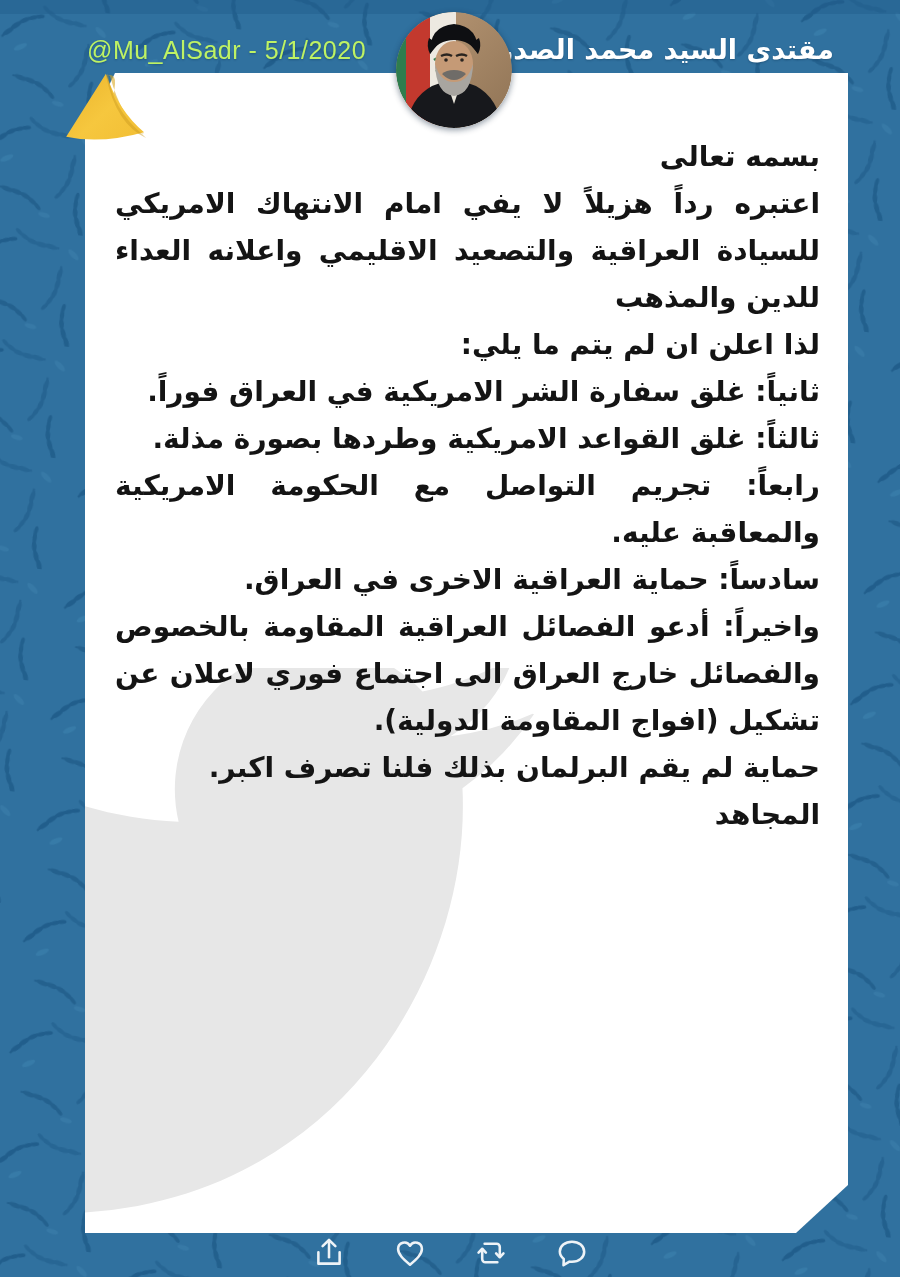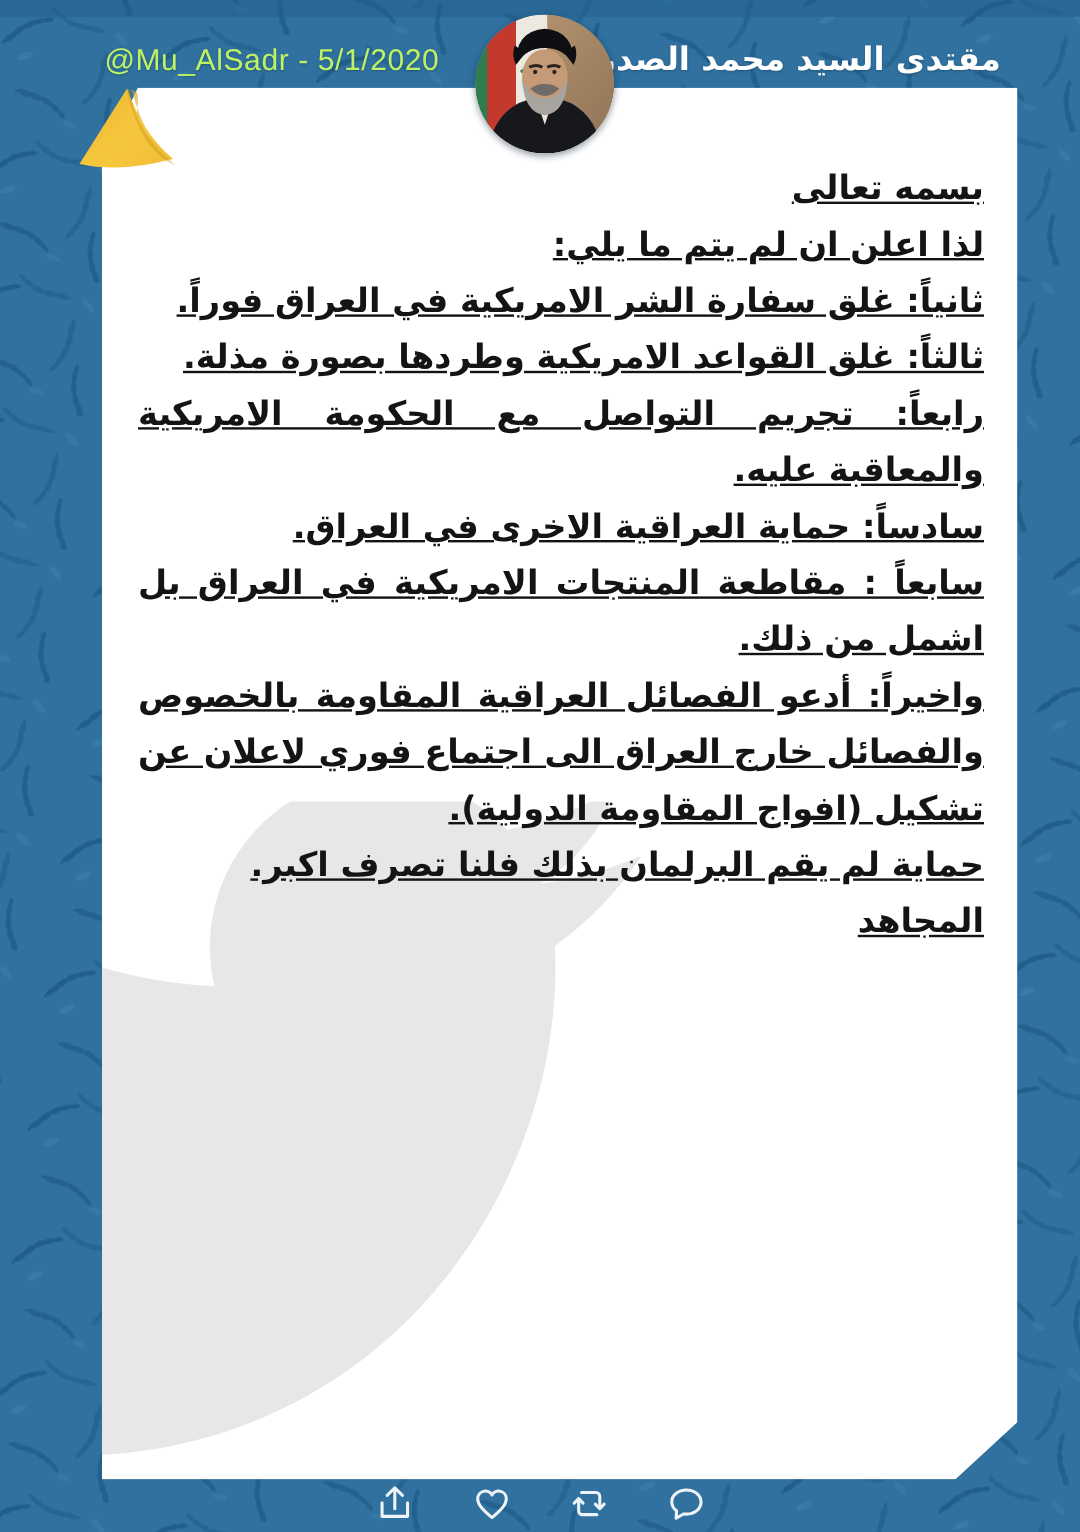--- a/index.html
+++ b/index.html
@@ -39,21 +39,21 @@
     overflow:hidden;
   }
   .watermark{position:absolute;left:-250px;top:595px;z-index:0;}
   .fold-svg{position:absolute;left:58px;top:72px;z-index:2;}
 
   .statement{
     position:relative;z-index:2;direction:rtl;
     padding:60px 28px 0 30px;
     color:#141414;font-weight:bold;font-size:28px;line-height:47px;
   }
-  .statement p{margin:0;text-align:justify;text-decoration:underline;}
+  .statement p{margin:0;text-align:justify;}
   .sig{padding-left:78px;text-align:left;margin:0;}
 
   
   .footer{
     position:absolute;left:0;top:1228px;width:900px;height:49px;z-index:3;
     display:flex;align-items:center;justify-content:center;gap:47px;
   }
   .action-btn{width:34px;height:34px;cursor:pointer;background:none;border:none;padding:0;}
   .action-btn svg{display:block;width:34px;height:34px;
     stroke:#eef3f7;stroke-width:1.8;fill:none;stroke-linecap:round;stroke-linejoin:round;}
@@ -130,26 +130,26 @@
   </svg>
 </div>
 
 <div class="paper">
   <svg class="watermark" width="700" height="570" viewBox="0 0 24 19.6" xmlns="http://www.w3.org/2000/svg">
     <path fill="#e7e7e7" d="M23.953 1.57a10 10 0 01-2.825.775A4.958 4.958 0 0023.291-.378c-.951.555-2.005.959-3.127 1.184A4.92 4.92 0 0011.78 5.288C7.69 5.095 4.067 3.13 1.64.162a4.822 4.822 0 00-.666 2.475c0 1.71.87 3.213 2.188 4.096a4.904 4.904 0 01-2.228-.616v.06a4.923 4.923 0 003.946 4.827 4.996 4.996 0 01-2.212.085 4.936 4.936 0 004.604 3.417A9.867 9.867 0 011.17 16.61c-.39 0-.779-.023-1.17-.067a13.995 13.995 0 007.557 2.209c9.053 0 13.998-7.496 13.998-13.985 0-.21 0-.42-.015-.63A9.935 9.935 0 0024 1.59z"></path>
   </svg>
 
   <div class="statement">
     <p>بسمه تعالى</p>
+    <p>اعتبره رداً هزيلاً لا يفي امام الانتهاك الامريكي للسيادة العراقية والتصعيد الاقليمي واعلانه العداء للدين والمذهب</p>
     <p>لذا اعلن ان لم يتم ما يلي:</p>
     <p>ثانياً: غلق سفارة الشر الامريكية في العراق فوراً.</p>
     <p>ثالثاً: غلق القواعد الامريكية وطردها بصورة مذلة.</p>
     <p>رابعاً: تجريم التواصل مع الحكومة الامريكية والمعاقبة عليه.</p>
     <p>سادساً: حماية العراقية الاخرى في العراق.</p>
-    <p>سابعاً : مقاطعة المنتجات الامريكية في العراق بل اشمل من ذلك.</p>
     <p>واخيراً: أدعو الفصائل العراقية المقاومة بالخصوص والفصائل خارج العراق الى اجتماع فوري لاعلان عن تشكيل (افواج المقاومة الدولية).</p>
     <p>حماية لم يقم البرلمان بذلك فلنا تصرف اكبر.</p>
     <p class="sig">المجاهد</p>
 
   </div>
 </div>
 
 <svg class="fold-svg" width="170" height="160" xmlns="http://www.w3.org/2000/svg">
   <defs>
     <linearGradient id="foldgrad" x1="0" y1="0" x2="1" y2="1">

